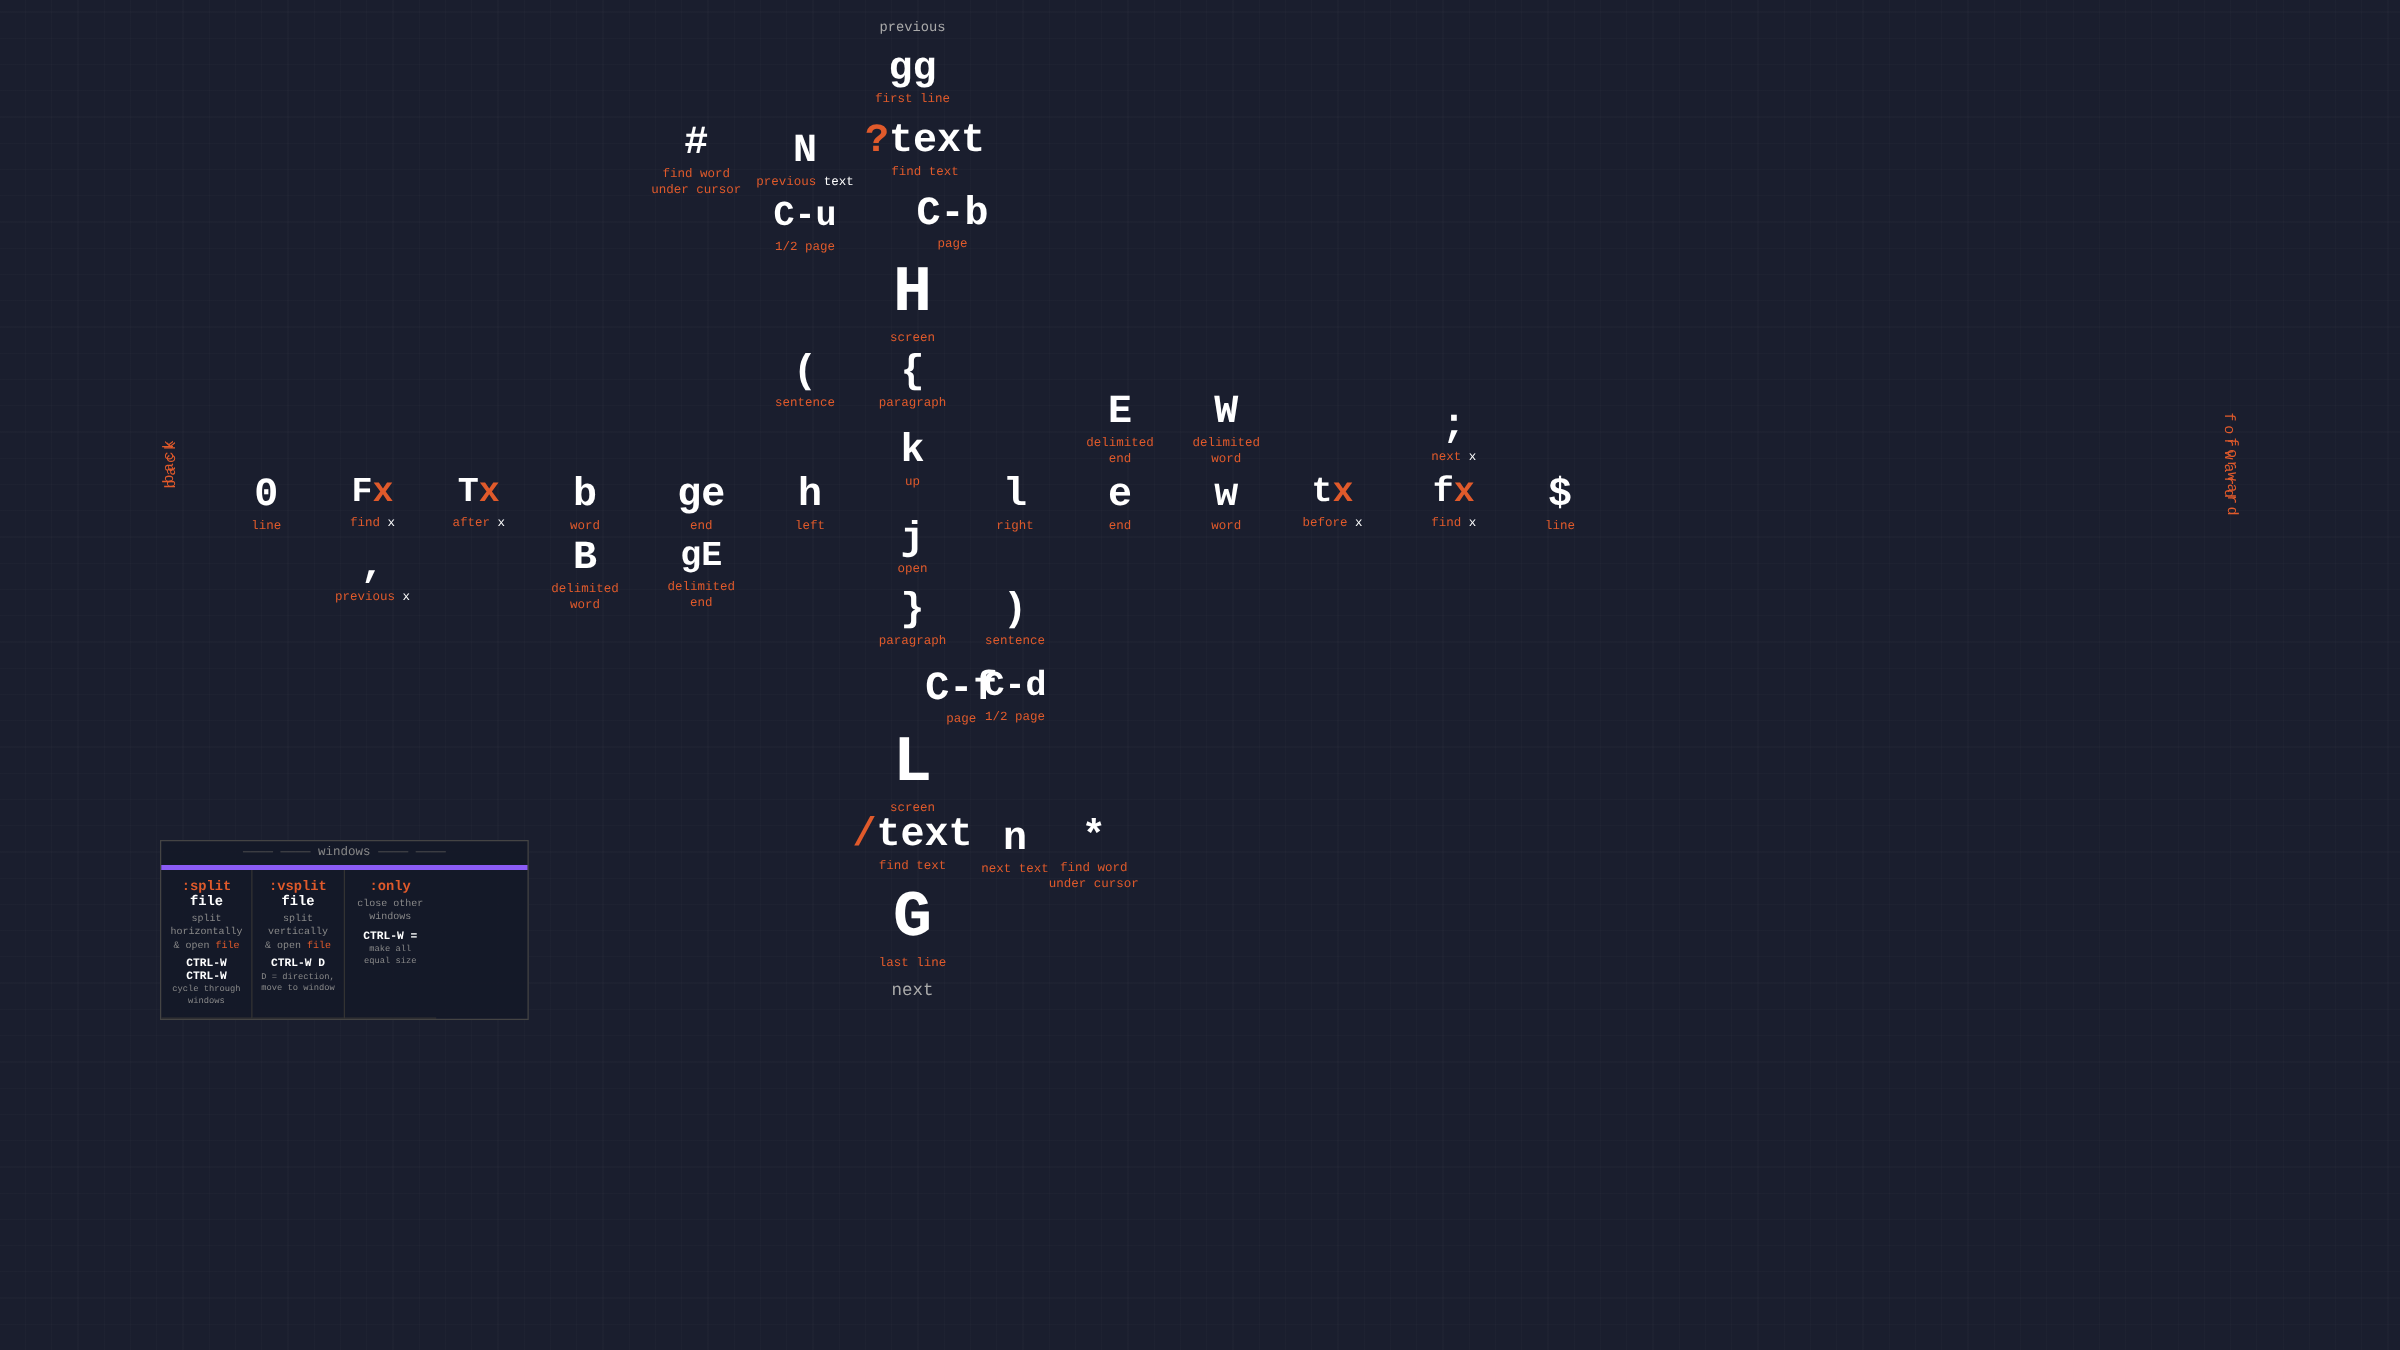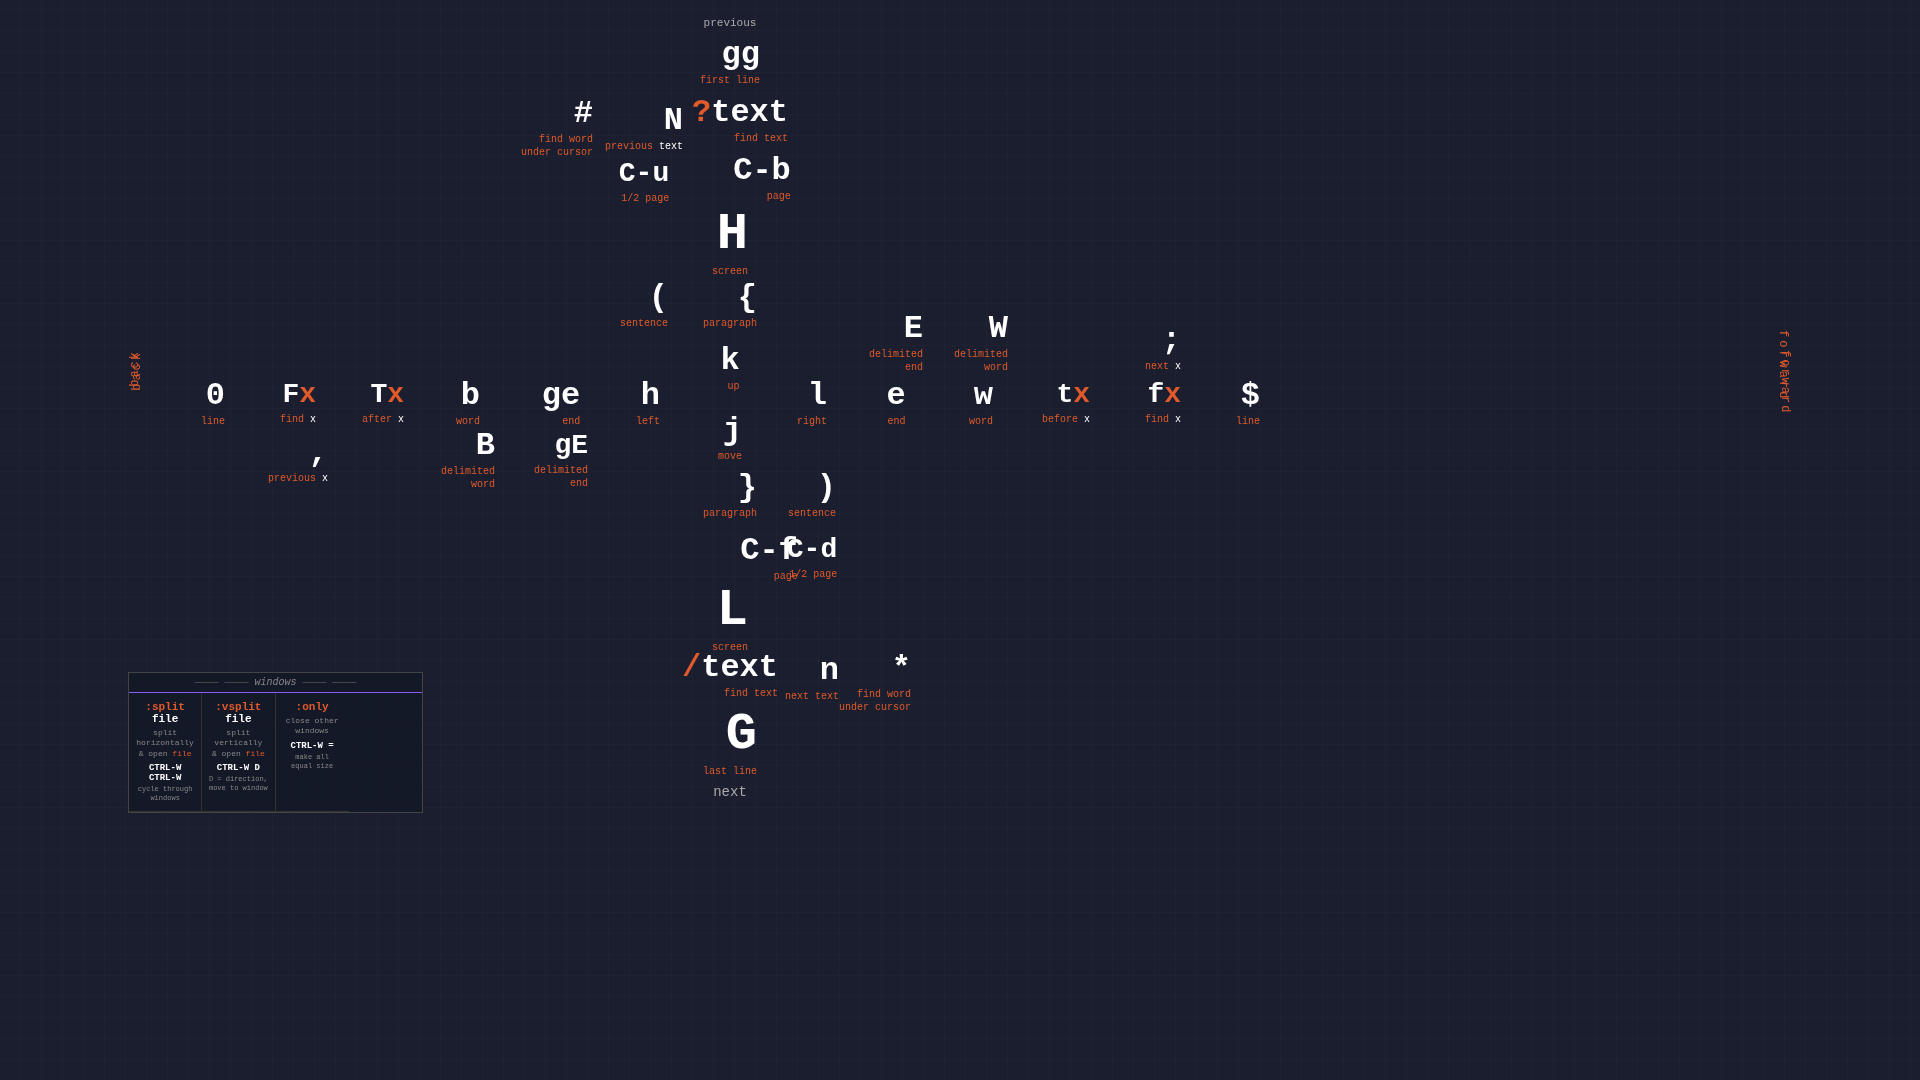--- a/index.html
+++ b/index.html
@@ -18,21 +18,21 @@
 
     .vim-map {
       position: absolute;
       top: 0; left: 0;
       width: 1920px;
       height: 1080px;
     }
 
     .key-item {
       position: absolute;
-      text-align: right;
+      text-align: center;
       transform: translate(-50%, -50%);
     }
 
     .key-main {
       display: block;
       font-size: 28px;
       font-weight: bold;
       color: #ffffff;
       line-height: 1.1;
     }
@@ -79,23 +79,22 @@
       width: 295px;
       border: 1px solid #444;
       background: rgba(20,24,40,0.9);
     }
 
     .windows-title {
       text-align: center;
       font-size: 10px;
       color: #888;
       padding: 4px 0;
-      border-bottom: 1px solid #8b5cf6;
+      border-bottom: 4px solid #8b5cf6;
       position: relative;
-      font-style: italic;
     }
 
     .windows-title::before,
     .windows-title::after {
       content: '————';
       color: #555;
     }
 
     .windows-grid {
       display: grid;
@@ -287,21 +286,21 @@
     <span class="key-label">find <span style="color:#fff">x</span></span>
   </div>
 
   <div class="key-item" style="left:1248px; top:403px;">
     <span class="key-main large">$</span>
     <span class="key-label">line</span>
   </div>
 
   <div class="key-item" style="left:730px; top:438px;">
     <span class="key-main large">j</span>
-    <span class="key-label">move</span>
+    <span class="key-label">open</span>
   </div>
 
   <div class="key-item" style="left:298px; top:460px;">
     <span class="key-main large">,</span>
     <span class="key-label">previous <span style="color:#fff">x</span></span>
   </div>
 
   <div class="key-item" style="left:468px; top:460px;">
     <span class="key-main large">B</span>
     <span class="key-label">delimited<br>word</span>

